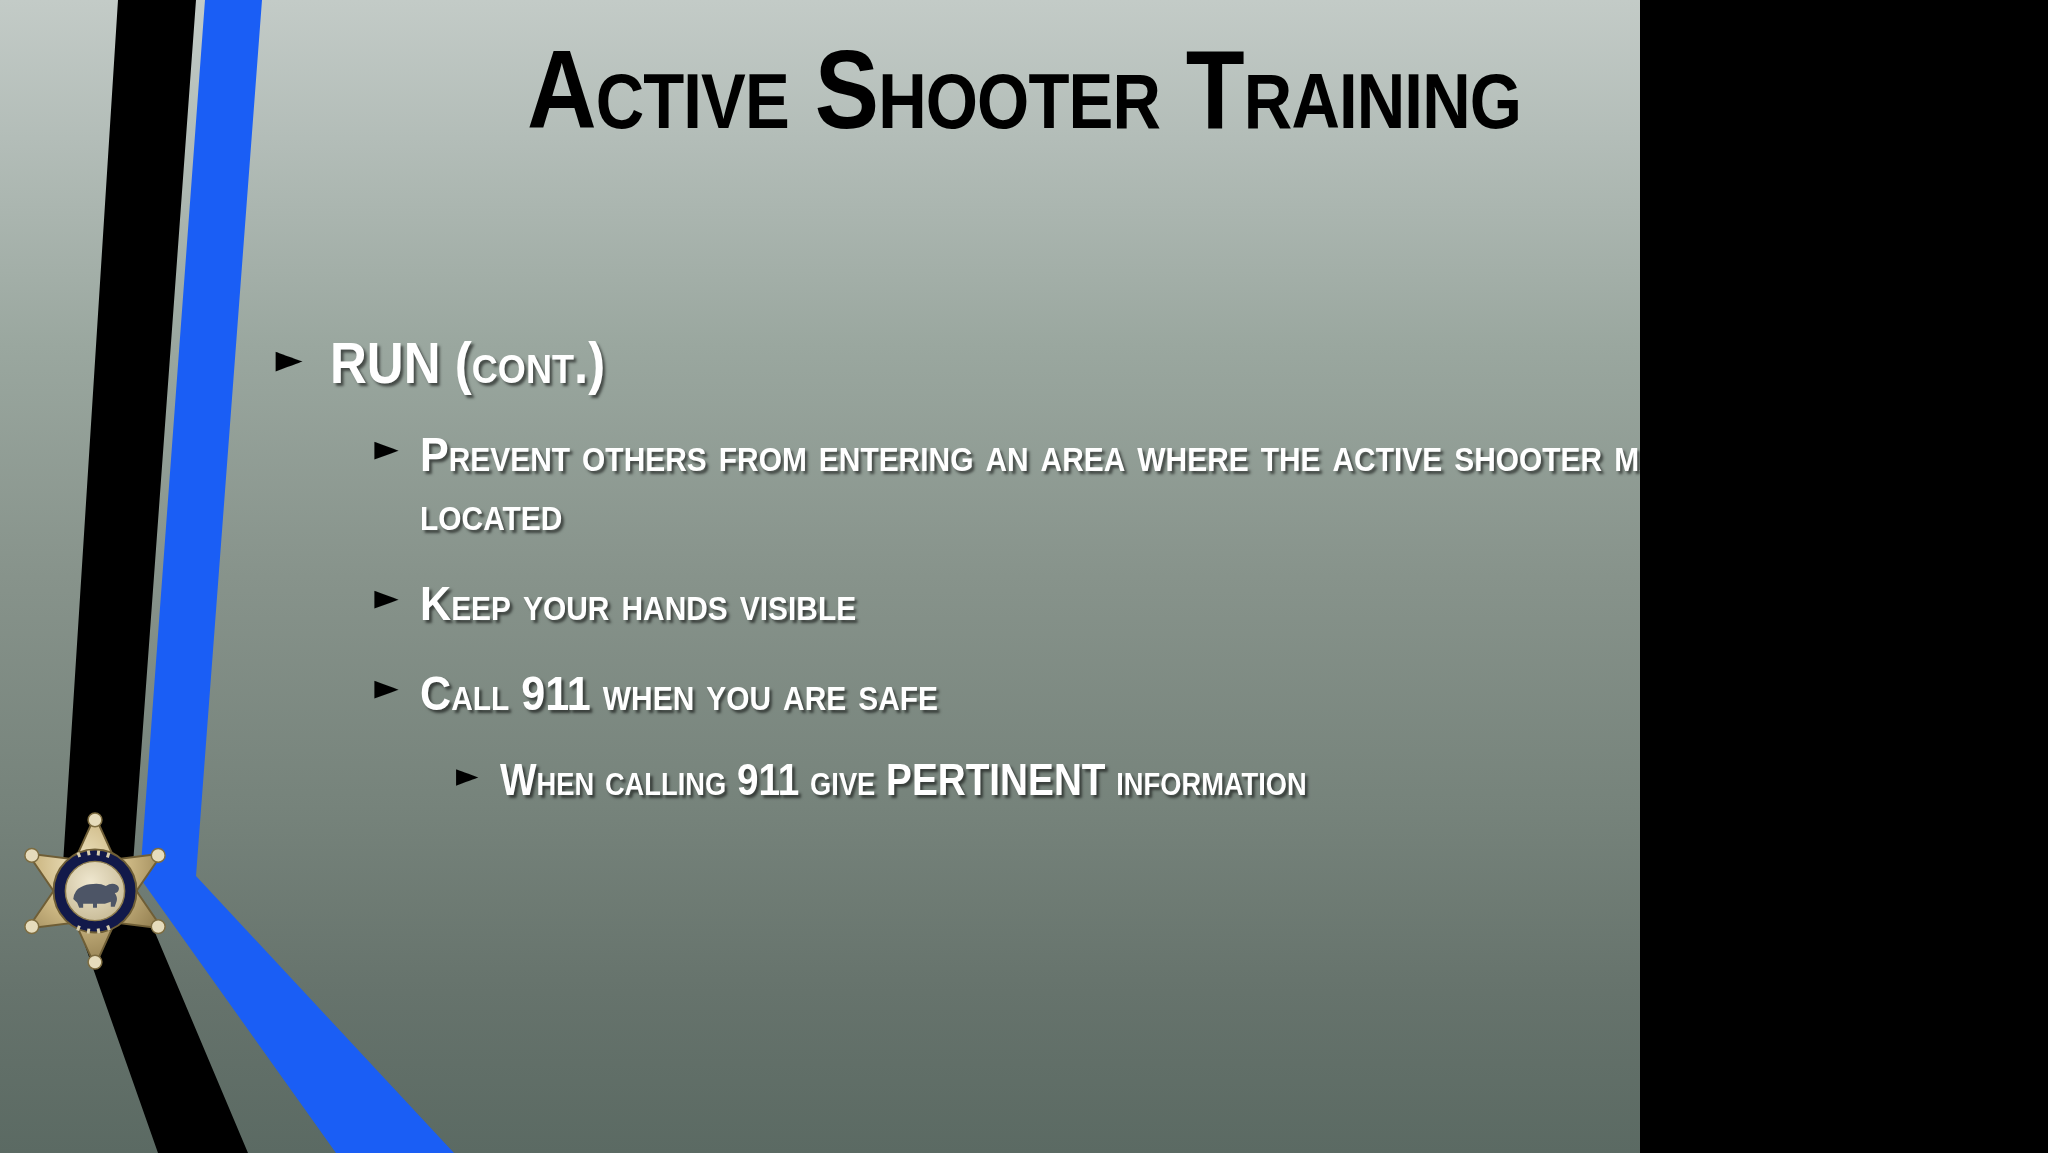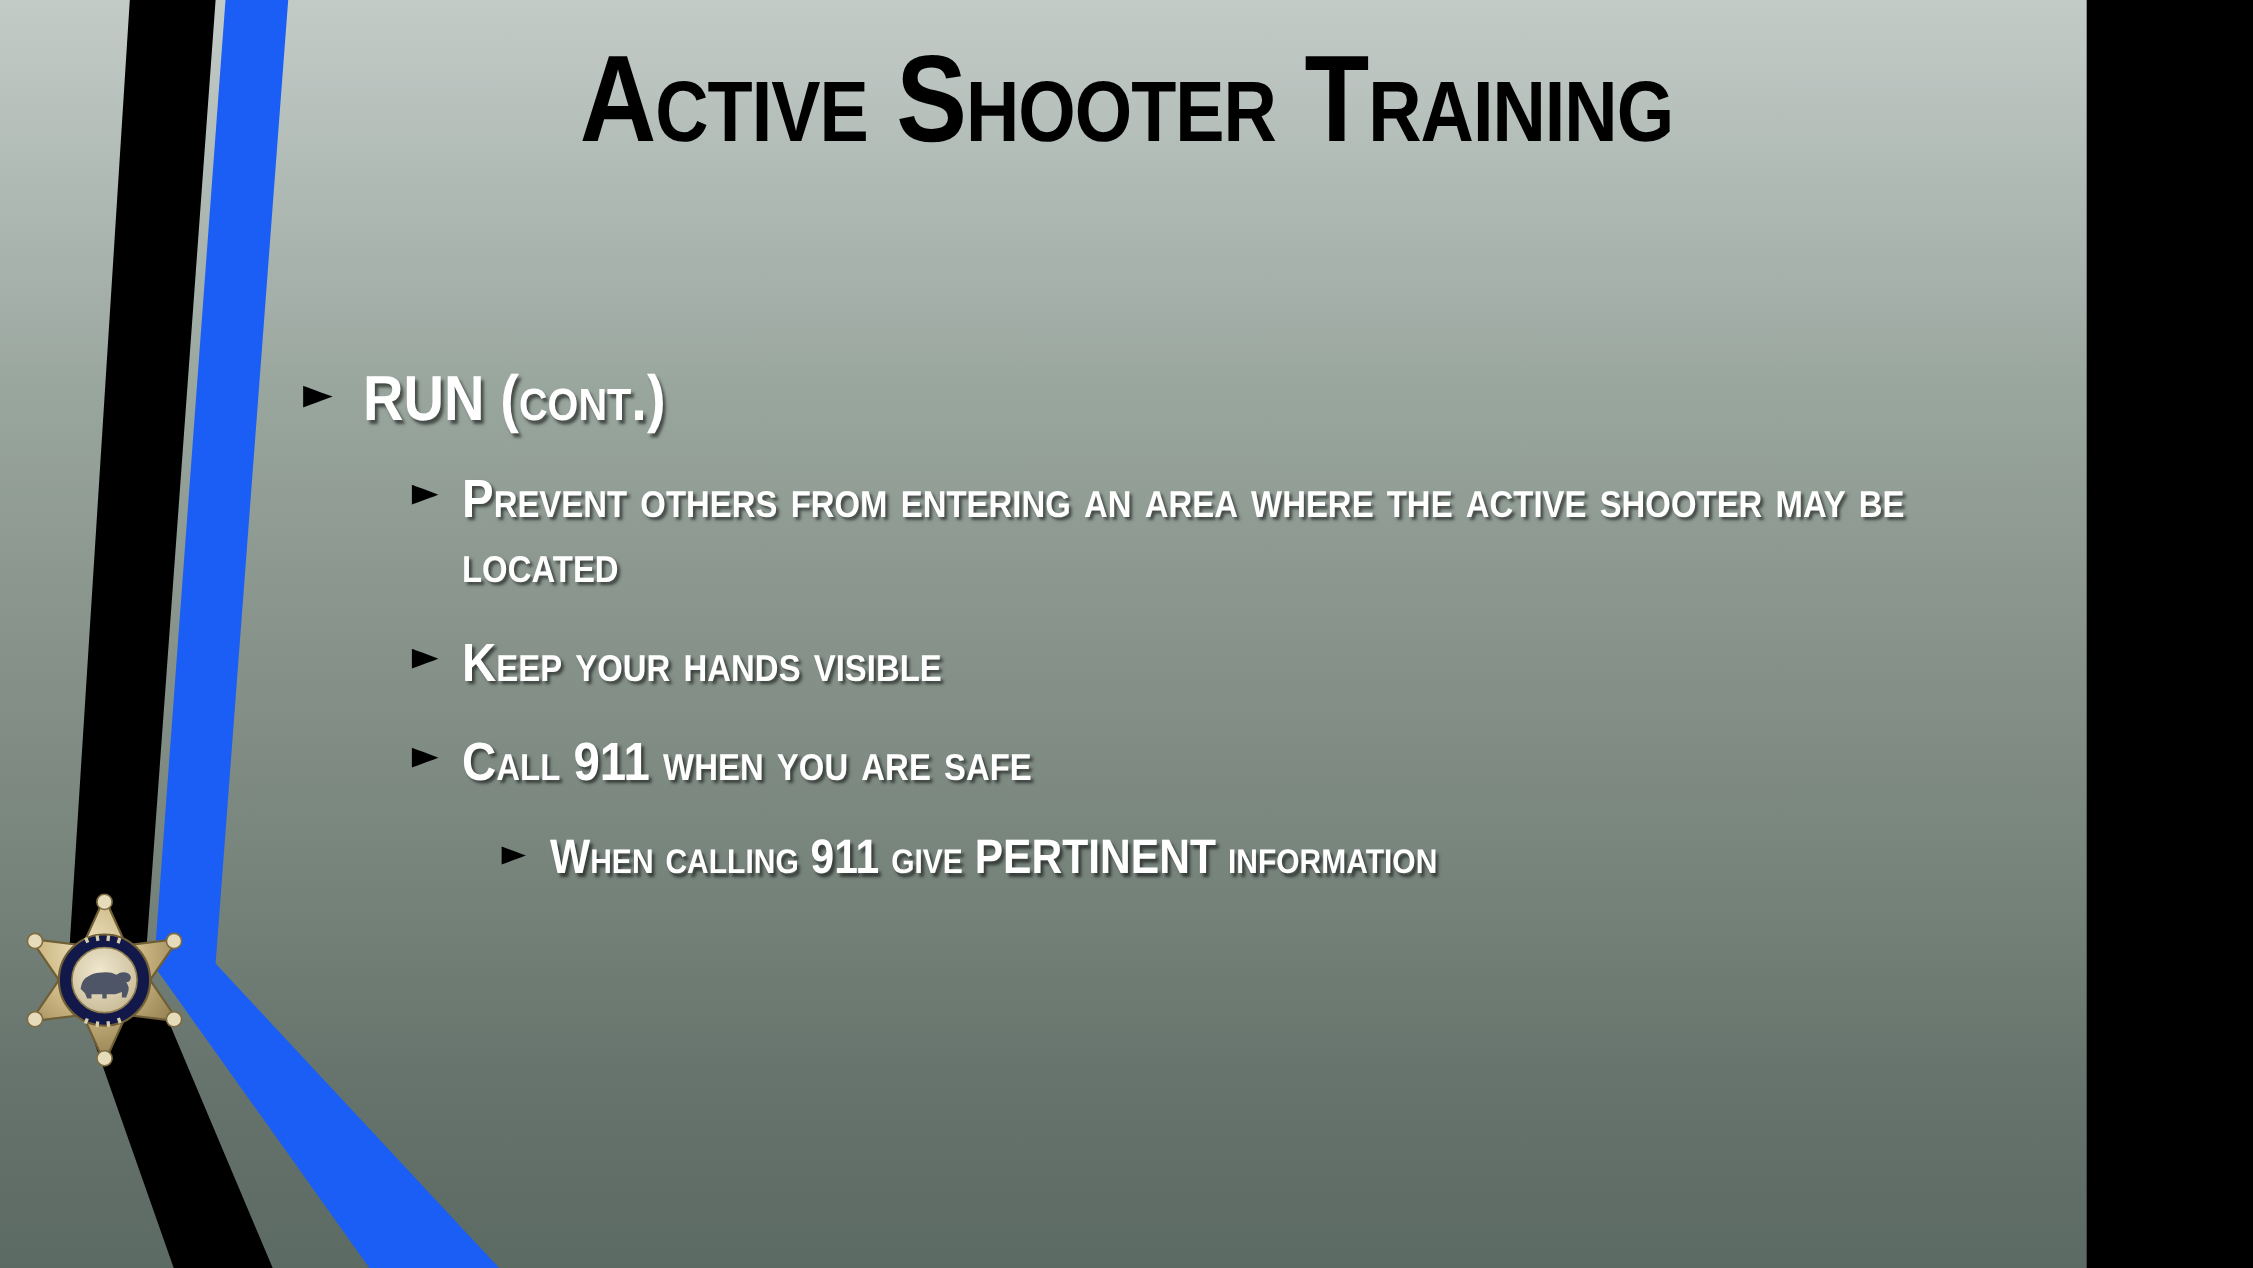--- a/index.html
+++ b/index.html
@@ -2,21 +2,21 @@
 <html><head>
 <meta charset="utf-8">
 <style>
   html, body {
     margin: 0;
     padding: 0;
     background: #000;
   }
   #slide {
     position: relative;
-    width: 1897px;
+    width: 1640px;
     height: 1153px;
     overflow: hidden;
     font-family: "Liberation Sans", sans-serif;
     background: linear-gradient(to bottom,
         #c3cbc7 0%,
         #b3bdb8 12%,
         #9aa79f 30%,
         #87938b 50%,
         #76837b 70%,
         #66736c 86%,

